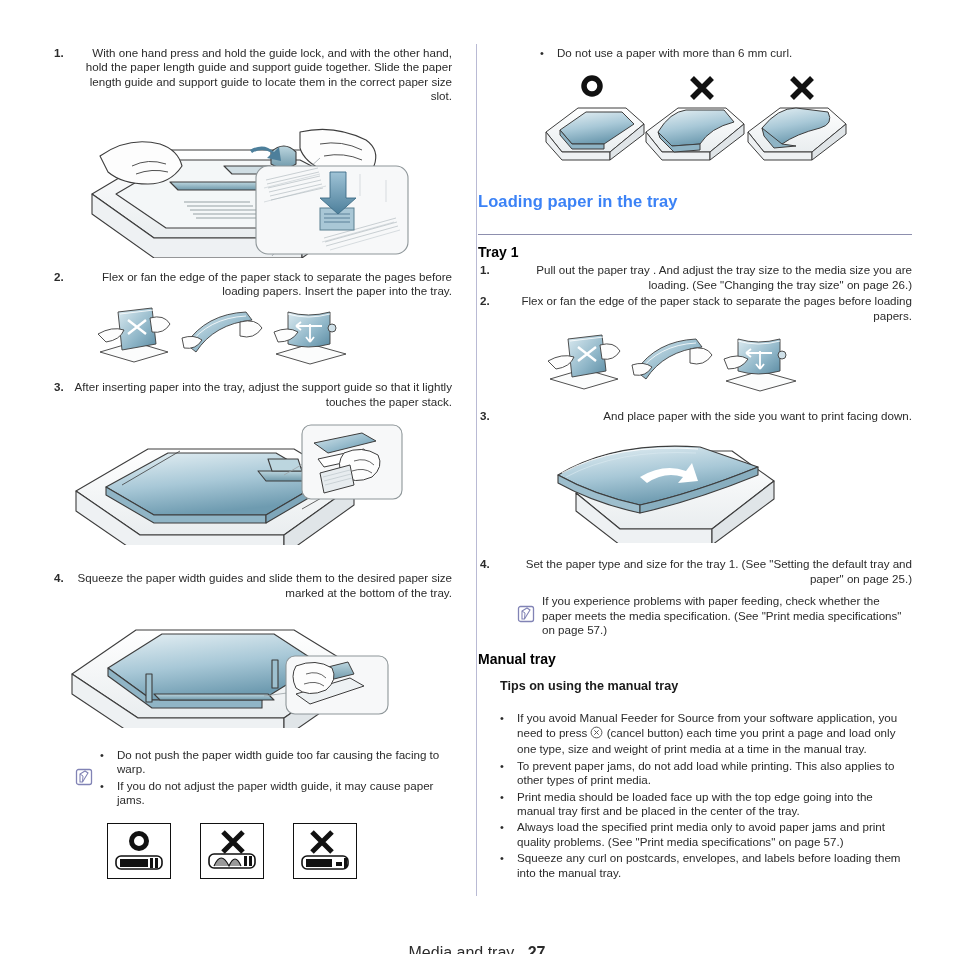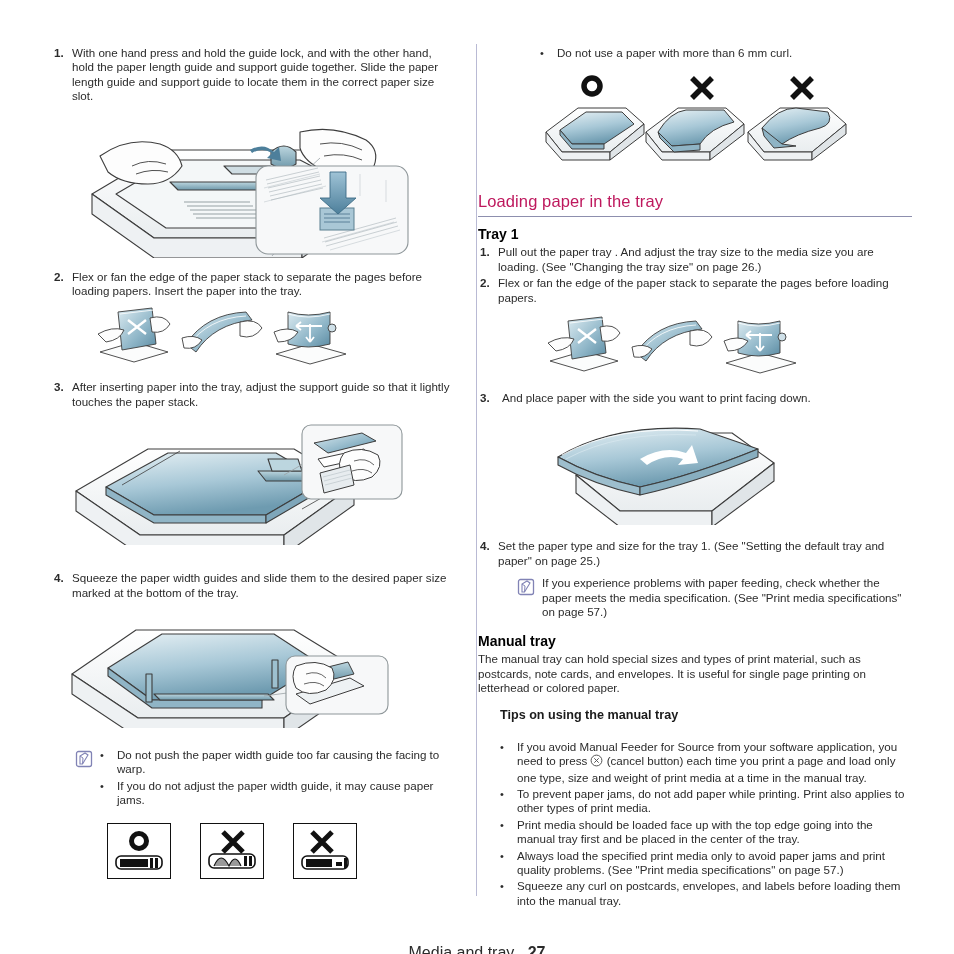--- a/index.html
+++ b/index.html
@@ -49,44 +49,44 @@
     margin-bottom: 2px;
   }
   .step .num {
     font-weight: bold;
     width: 18px;
     flex: 0 0 18px;
     text-align: left;
     padding-left: 2px;
   }
   .step .num.wide { width: 22px; flex-basis: 22px; }
-  .step .txt { flex: 1 1 auto; }
+  .step .txt { flex: 1 1 auto; text-align: right; }
   .bullet-row {
     display: flex;
     align-items: flex-start;
     font-size: 11.6px;
     line-height: 14.4px;
     margin-bottom: 1px;
   }
   .bullet-row .dot {
     flex: 0 0 17px;
     width: 17px;
     font-size: 11px;
     line-height: 14.4px;
   }
   .bullet-row .btxt { flex: 1 1 auto; }
   b { font-weight: normal; }
 
   
   .h1-purple {
-    color: #be185d;
+    color: #3b82f6;
     font-size: 16.5px;
-    font-weight: normal;
+    font-weight: bold;
     letter-spacing: .1px;
-    padding-bottom: 5px;
+    padding-bottom: 23px;
     border-bottom: 1px solid #8d8fae;
     margin: 0 0 9px 0;
   }
   .h2-black {
     color: #000000;
     font-size: 14px;
     font-weight: bold;
     margin: 0 0 3px 0;
   }
   .h3-black {
@@ -97,21 +97,21 @@
   }
   .body-p {
     font-size: 11.6px;
     line-height: 14.4px;
     margin: 0 0 4px 0;
   }
 
   
   .note {
     display: flex;
-    align-items: flex-start;
+    align-items: center;
   }
   .note .note-ic {
     flex: 0 0 26px;
     width: 26px;
     padding-top: 1px;
   }
   .note .note-body { flex: 1 1 auto; }
 
   
   .illus { display: block; }
@@ -542,37 +542,36 @@
         <svg width="20" height="20" viewBox="0 0 20 20">
           <rect x="2.5" y="2.5" width="15" height="15" rx="2" fill="#ffffff" stroke="#8183b5" stroke-width="1.3"></rect>
           <path d="M6 15 L6 7 L11 4 L14 6 L8.5 15 Z" fill="#ffffff" stroke="#8183b5" stroke-width="1.1"></path>
           <path d="M6 7 L9 9 L8.5 15" fill="none" stroke="#8183b5" stroke-width="1"></path>
         </svg>
       </div>
       <div class="note-body" style="font-size:11.6px; line-height:14.4px;">If you experience problems with paper feeding, check whether the paper meets the media specification. (See "Print media specifications" on page 57.)</div>
     </div>
 
     <h2 class="h2-black" style="margin-top:14px;">Manual tray</h2>
-    <p class="body-p">The manual tray can hold special sizes and types of print material, such as postcards, note cards, and envelopes. It is useful for single page printing on letterhead or colored paper.</p>
 
     <h3 class="h3-black" style="margin:12px 0 18px 22px;">Tips on using the manual tray</h3>
 
     <div class="bullet-row" style="padding-left:22px;">
       <span class="dot">•</span>
       <span class="btxt">
         <span>If you avoid </span><b>Manual Feeder</b><span> for </span><b>Source</b><span> from your software application, you need to press </span><span class="inline-icon"><svg width="13" height="13" viewBox="0 0 13 13">
               <circle cx="6.5" cy="6.5" r="5.4" fill="none" stroke="#555" stroke-width="1"></circle>
               <path d="M4.3 4.3 L8.7 8.7 M8.7 4.3 L4.3 8.7" stroke="#555" stroke-width="1"></path>
             </svg></span><span> (cancel button) each time you print a page and load only one type, size and weight of print media at a time in the manual tray.</span>
       </span>
     </div>
 
     <div class="bullet-row" style="padding-left:22px; margin-top:2px;">
       <span class="dot">•</span>
-      <span class="btxt">To prevent paper jams, do not add paper while printing. Print also applies to other types of print media.</span>
+      <span class="btxt">To prevent paper jams, do not add load while printing. This also applies to other types of print media.</span>
     </div>
     <div class="bullet-row" style="padding-left:22px; margin-top:2px;">
       <span class="dot">•</span>
       <span class="btxt">Print media should be loaded face up with the top edge going into the manual tray first and be placed in the center of the tray.</span>
     </div>
     <div class="bullet-row" style="padding-left:22px; margin-top:2px;">
       <span class="dot">•</span>
       <span class="btxt">Always load the specified print media only to avoid paper jams and print quality problems. (See "Print media specifications" on page 57.)</span>
     </div>
     <div class="bullet-row" style="padding-left:22px; margin-top:2px;">

